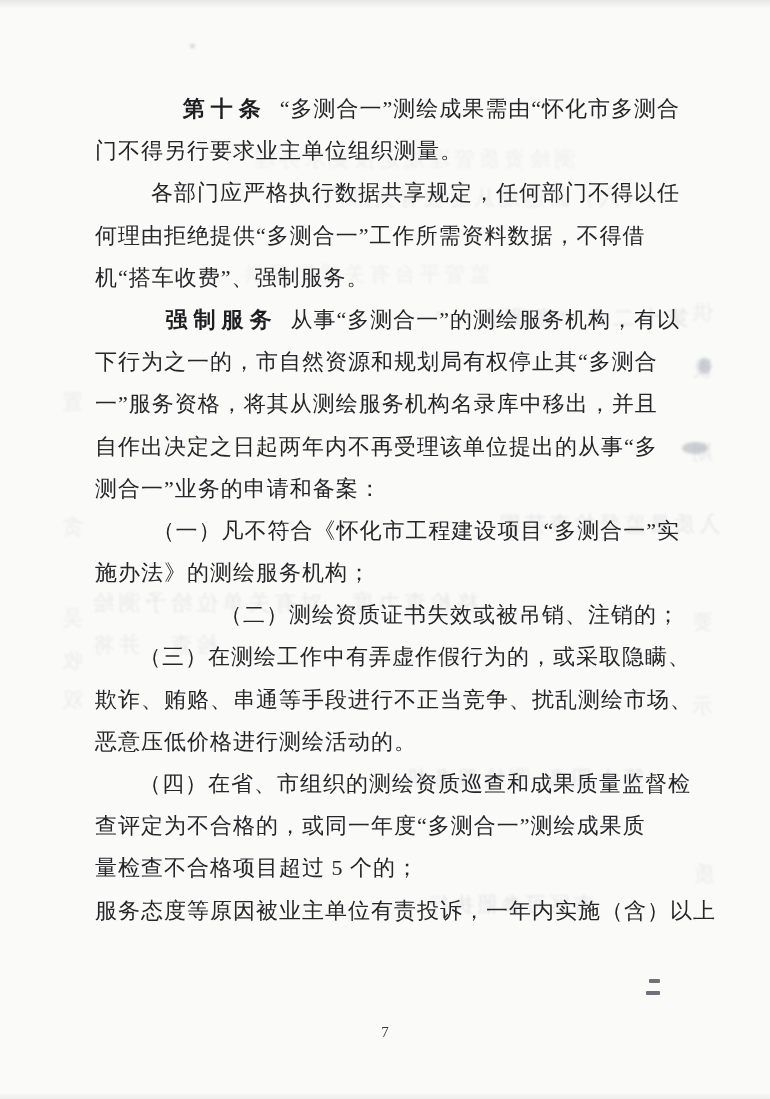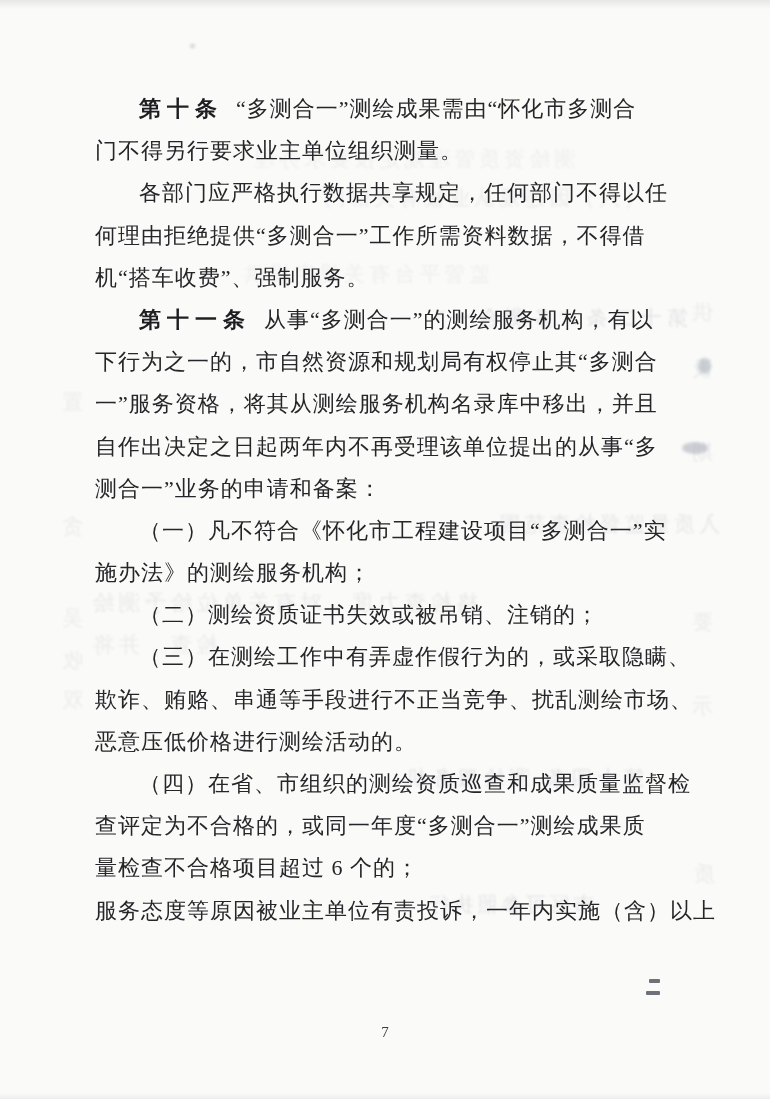--- a/index.html
+++ b/index.html
@@ -22,21 +22,21 @@
     pointer-events:none;
   }
   .body-text{
     position:absolute;left:95px;top:88px;width:585px;
   }
   .line{
     height:42.2px;line-height:42.2px;
     font-size:22px;letter-spacing:1px;
     color:#26262a;white-space:nowrap;
   }
-  .line.indent{padding-left:44px;}
+  .line.indent{padding-left:44px;text-align:right;}
   .lead{
     font-family:"Liberation Sans","DejaVu Sans",sans-serif;
     font-weight:700;letter-spacing:6px;margin-right:13px;
     color:#1e1e22;
   }
   .ghost-layer{position:absolute;inset:0;pointer-events:none;}
   .ghost{
     position:absolute;transform:scaleX(-1);
     color:#868e9c;filter:blur(1px);
     white-space:nowrap;line-height:1.2;
@@ -85,30 +85,30 @@
       <div class="speck" style="top: 44px; left: 190px; width: 5px; height: 4px;"></div>
       <div class="speck dark" style="top: 979px; left: 649px; width: 11px; height: 3.5px;"></div>
       <div class="speck dark" style="top: 991px; left: 646px; width: 14px; height: 3.5px;"></div>
     </div>
   <div class="body-text">
       <div class="line indent"><span class="lead">第十条</span><span>“多测合一”测绘成果需由“怀化市多测合</span></div>
       <div class="line"><span>门不得另行要求业主单位组织测量。</span></div>
       <div class="line indent"><span>各部门应严格执行数据共享规定，任何部门不得以任</span></div>
       <div class="line"><span>何理由拒绝提供“多测合一”工作所需资料数据，不得借</span></div>
       <div class="line"><span>机“搭车收费”、强制服务。</span></div>
-      <div class="line indent"><span class="lead">第十一条</span><span>从事“多测合一”的测绘服务机构，有以</span></div>
+      <div class="line indent"><span class="lead">强制服务</span><span>从事“多测合一”的测绘服务机构，有以</span></div>
       <div class="line"><span>下行为之一的，市自然资源和规划局有权停止其“多测合</span></div>
       <div class="line"><span>一”服务资格，将其从测绘服务机构名录库中移出，并且</span></div>
       <div class="line"><span>自作出决定之日起两年内不再受理该单位提出的从事“多</span></div>
       <div class="line"><span>测合一”业务的申请和备案：</span></div>
       <div class="line indent"><span>（一）凡不符合《怀化市工程建设项目“多测合一”实</span></div>
       <div class="line"><span>施办法》的测绘服务机构；</span></div>
       <div class="line indent"><span>（二）测绘资质证书失效或被吊销、注销的；</span></div>
       <div class="line indent"><span>（三）在测绘工作中有弄虚作假行为的，或采取隐瞒、</span></div>
       <div class="line"><span>欺诈、贿赂、串通等手段进行不正当竞争、扰乱测绘市场、</span></div>
       <div class="line"><span>恶意压低价格进行测绘活动的。</span></div>
       <div class="line indent"><span>（四）在省、市组织的测绘资质巡查和成果质量监督检</span></div>
       <div class="line"><span>查评定为不合格的，或同一年度“多测合一”测绘成果质</span></div>
-      <div class="line"><span>量检查不合格项目超过 6 个的；</span></div>
+      <div class="line"><span>量检查不合格项目超过 5 个的；</span></div>
       <div class="line"><span>服务态度等原因被业主单位有责投诉，一年内实施（含）以上</span></div>
     </div>
   <div class="page-number">7</div>
 </div>
 
 </body></html>

